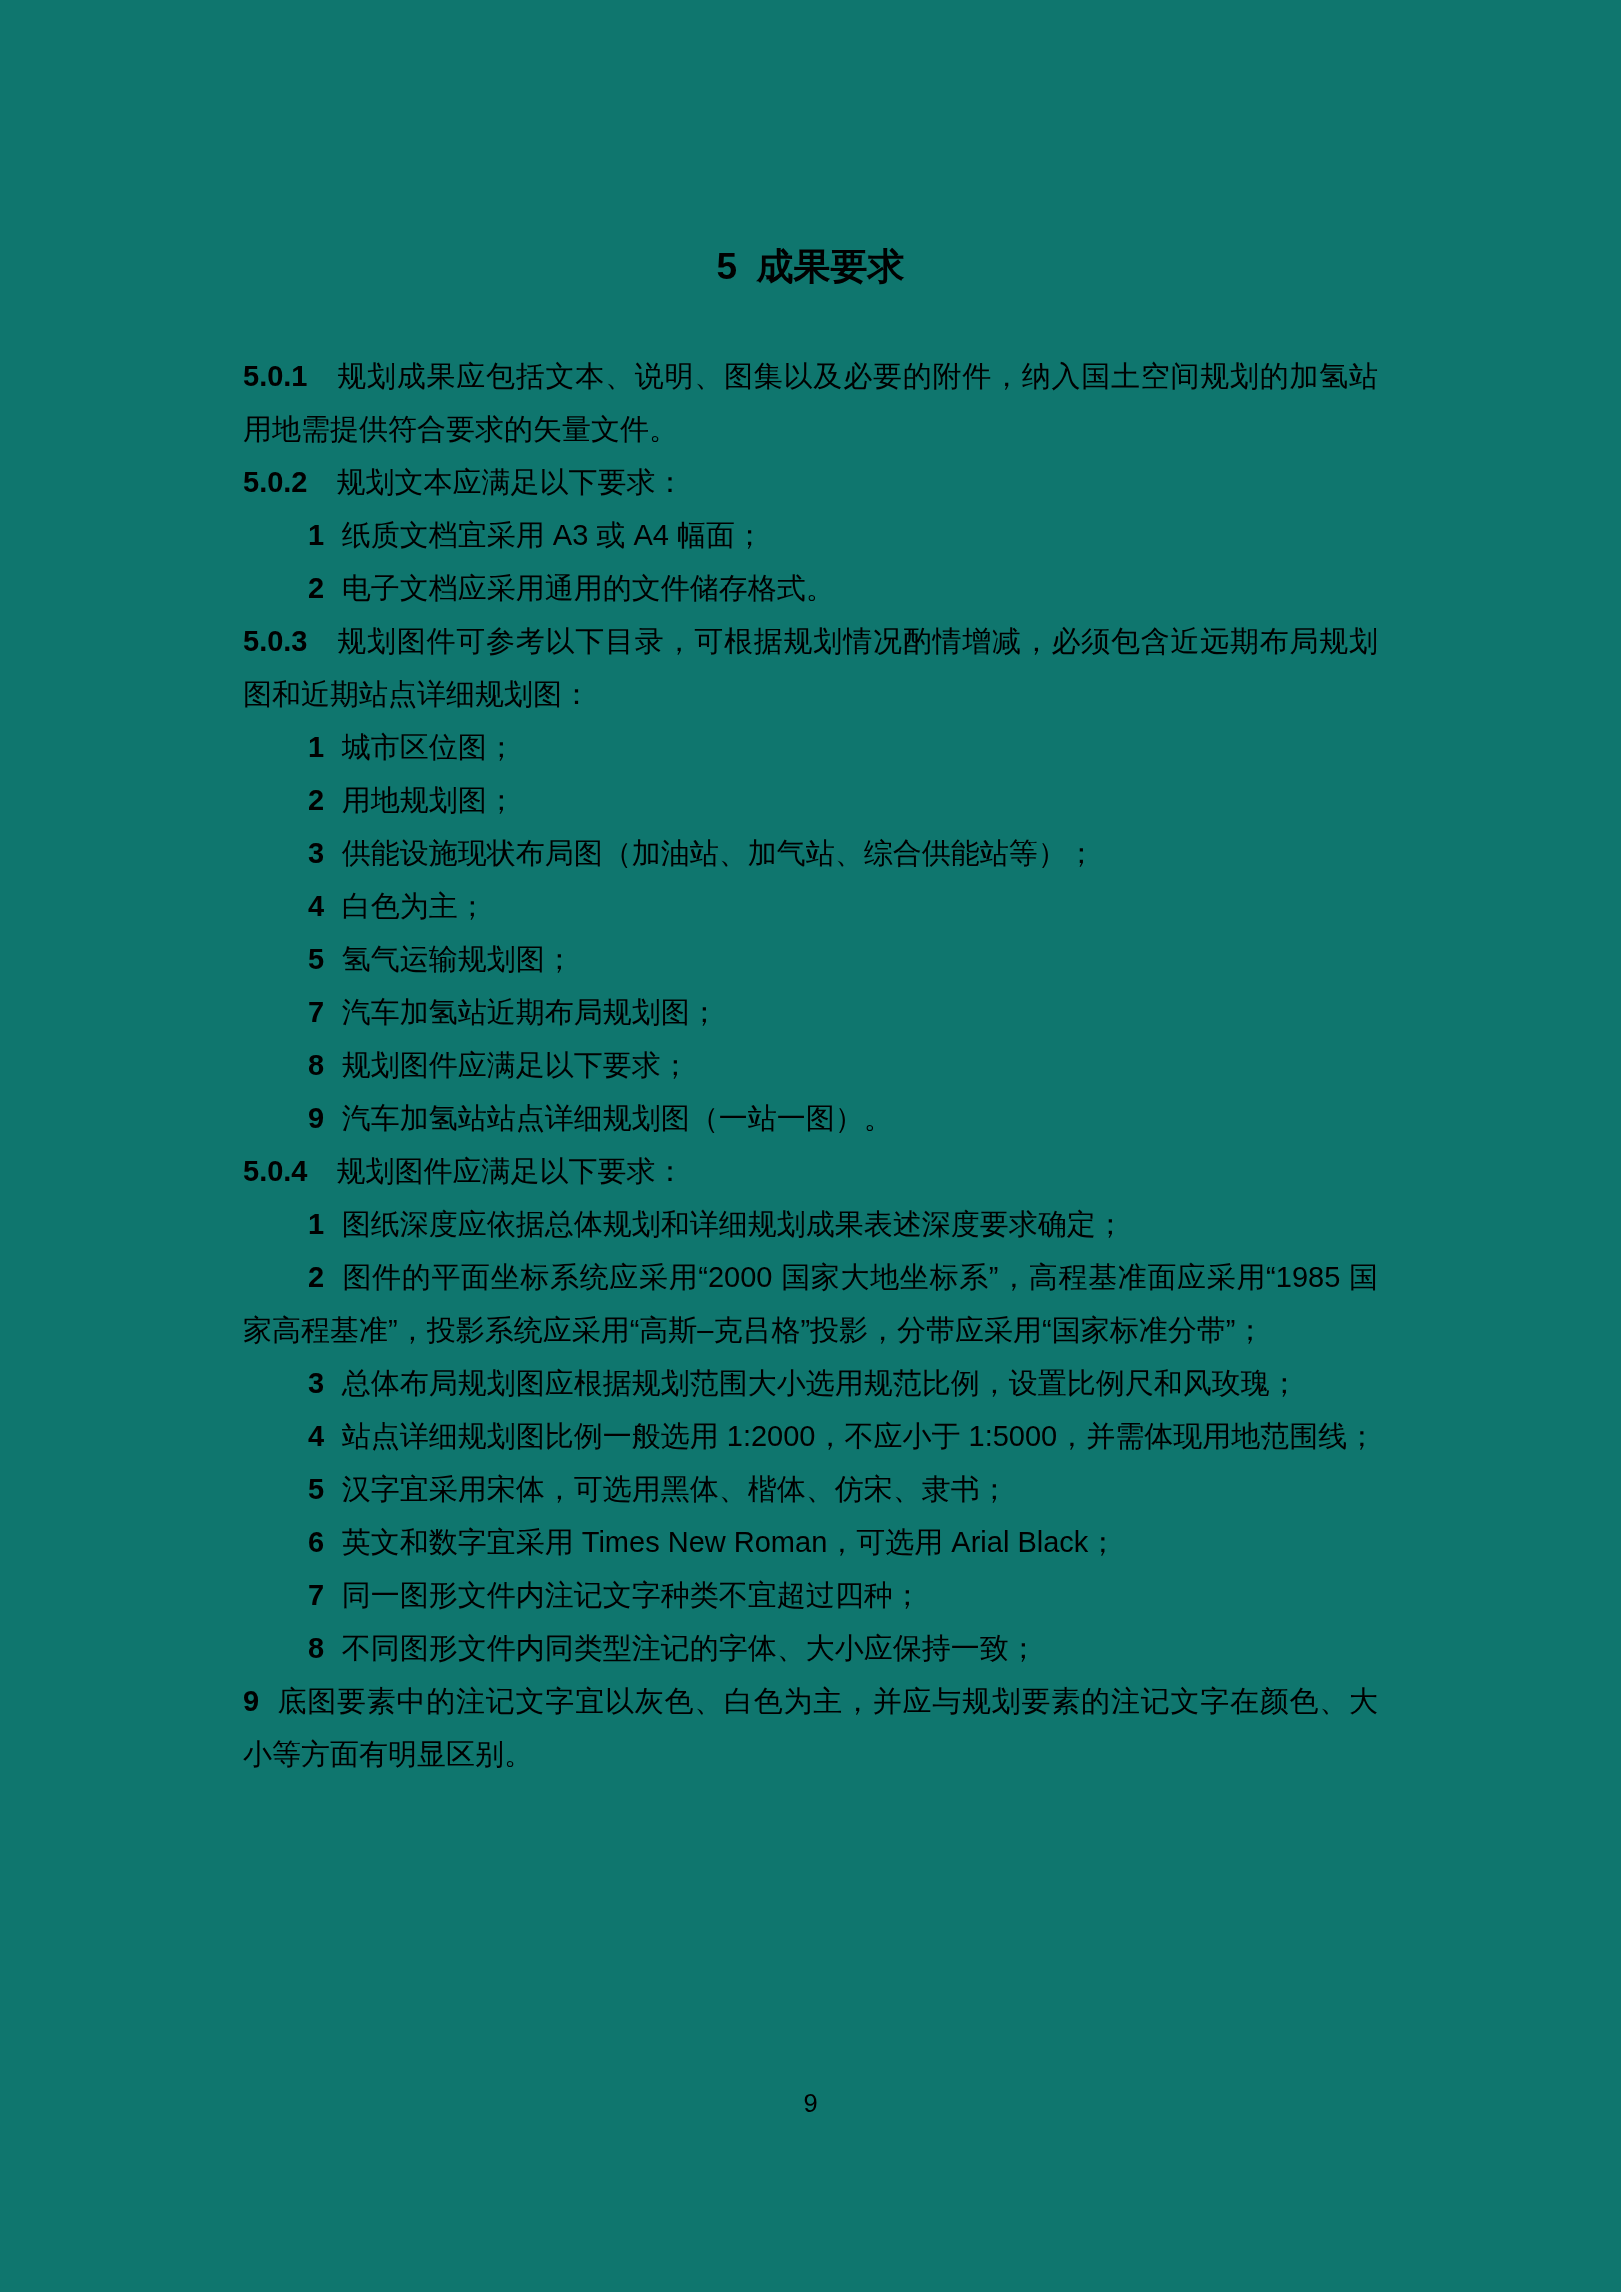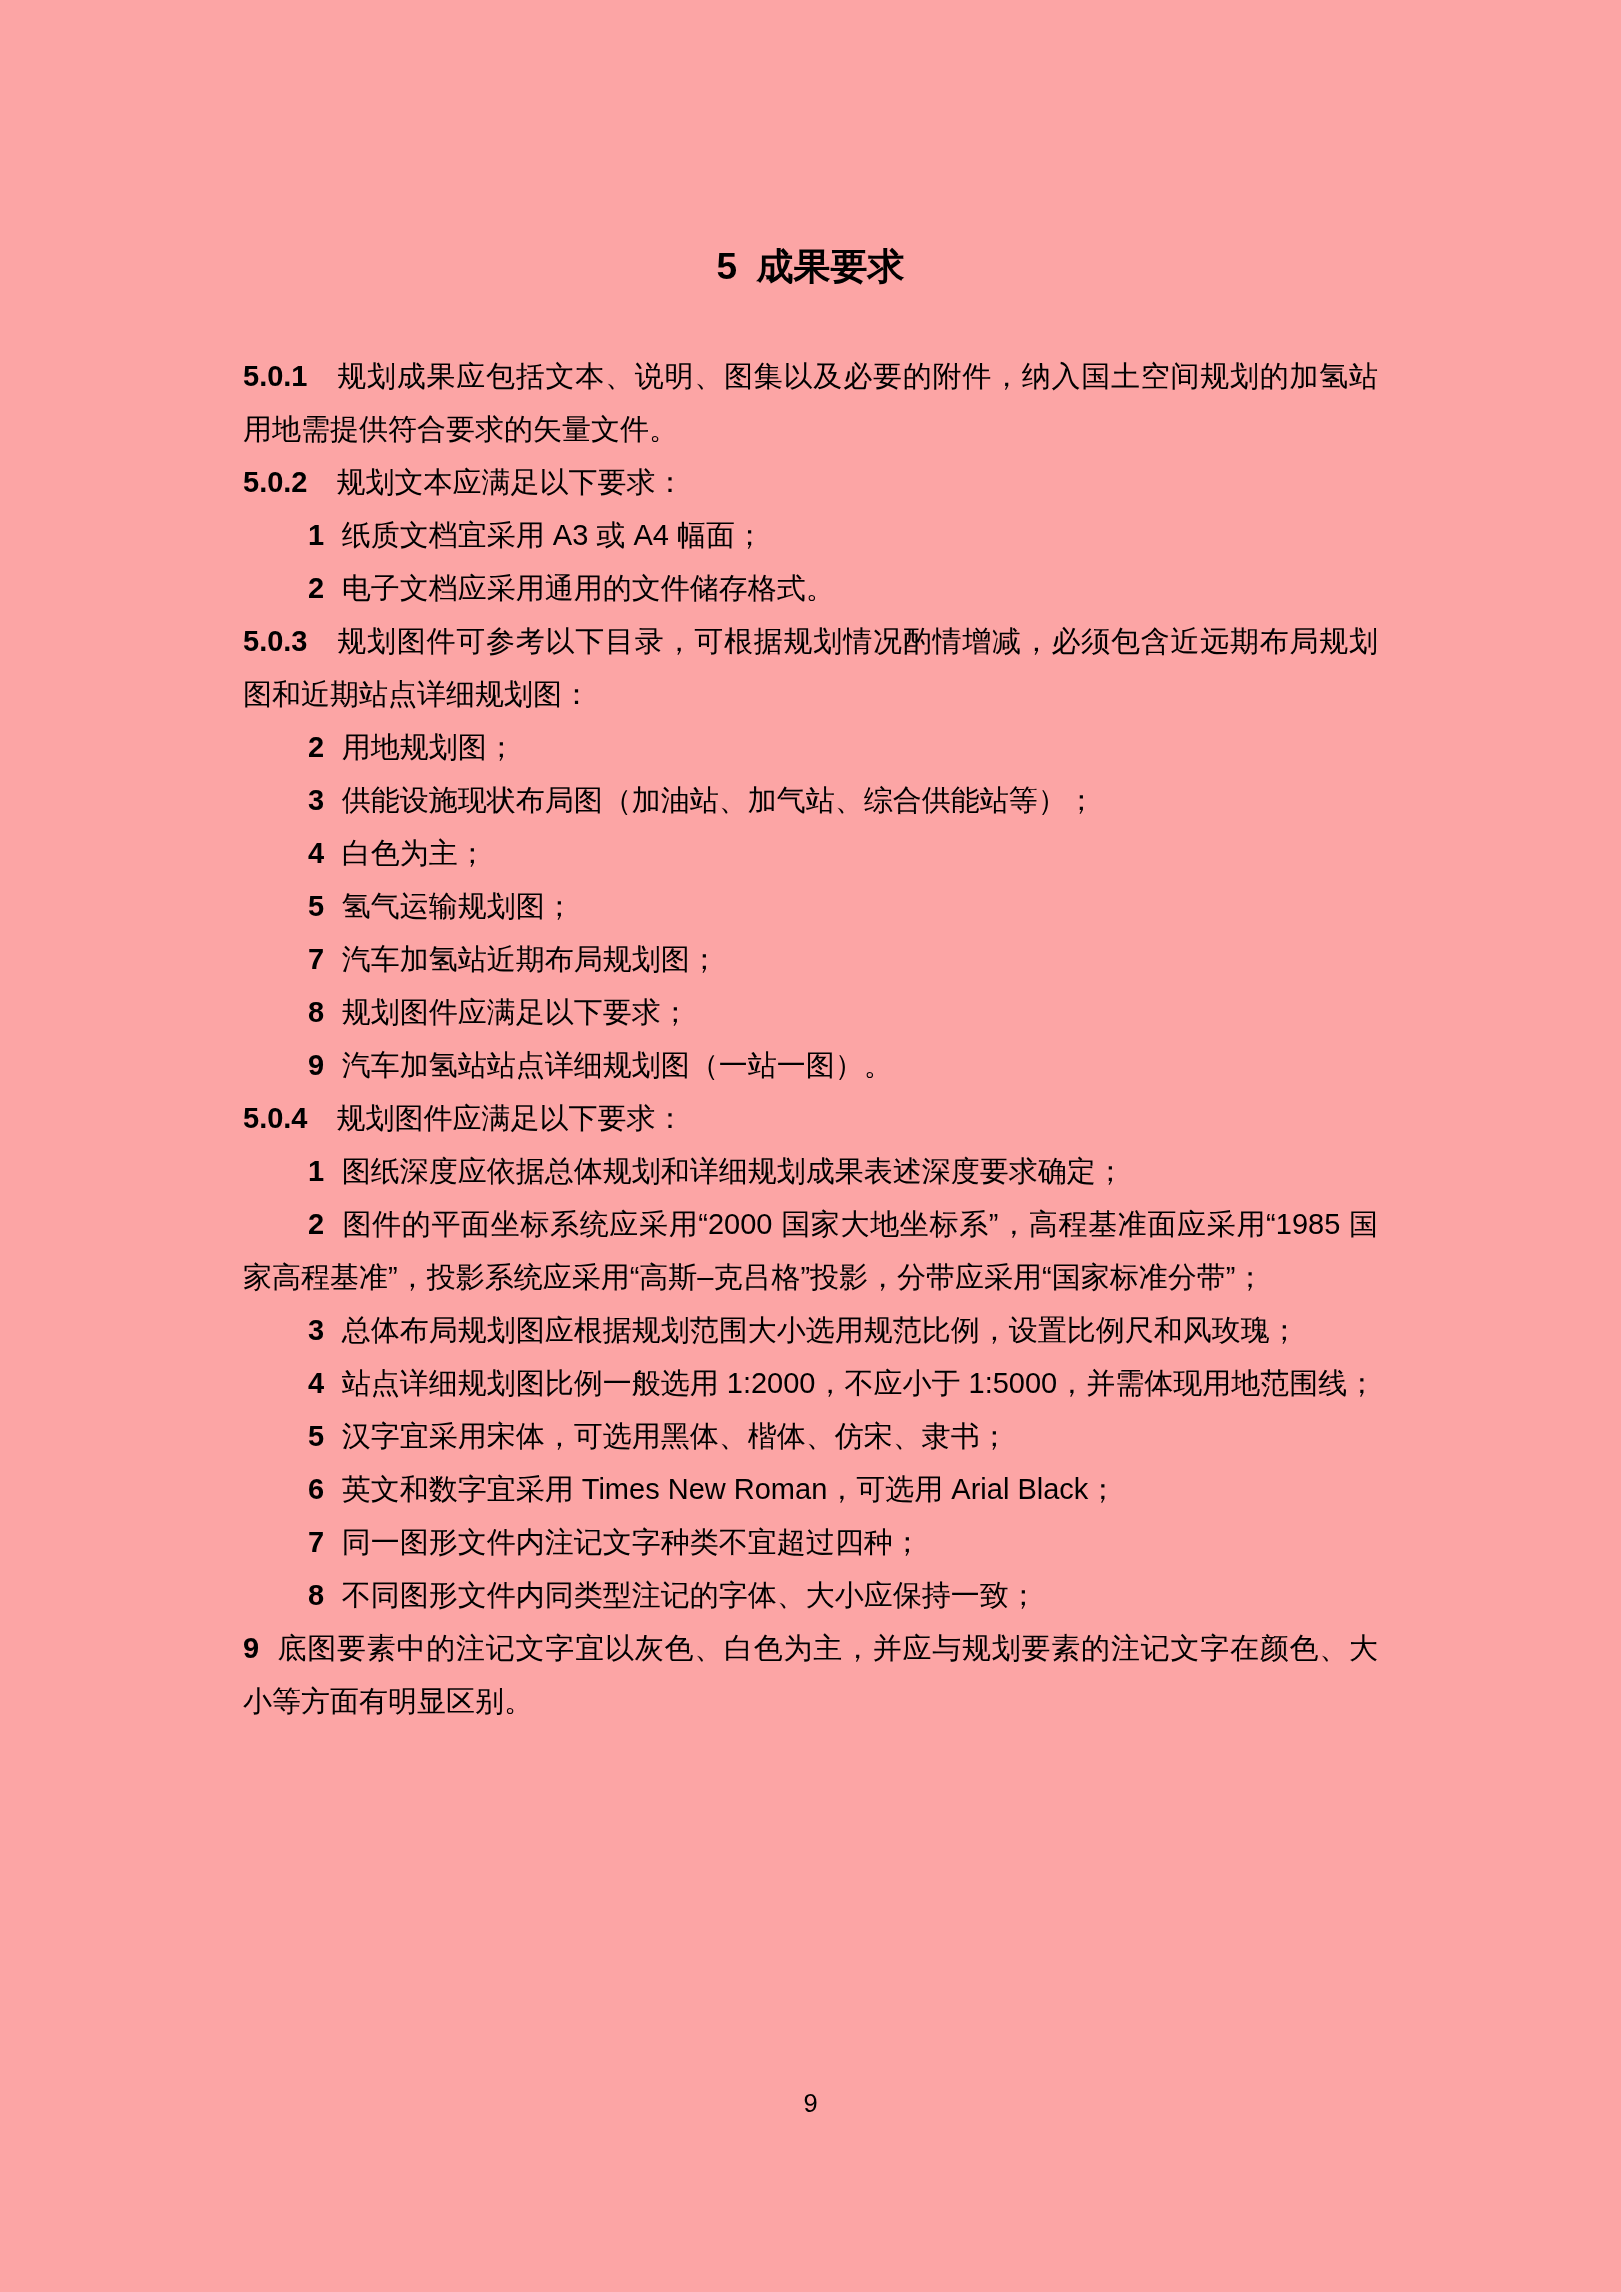--- a/index.html
+++ b/index.html
@@ -4,21 +4,21 @@
 <style>
   html, body {
     margin: 0;
     padding: 0;
     background: #ffffff;
   }
   .page {
     position: relative;
     width: 1621px;
     height: 2293px;
-    background: #fca5a5;
+    background: #0f766e;
     color: #000000;
     font-family: "Liberation Sans", "DejaVu Sans", sans-serif;
     overflow: hidden;
   }
   .content {
     position: absolute;
     left: 243px;
     width: 1135px;
     top: 0;
   }
@@ -70,20 +70,21 @@
 <div class="page">
   <div class="content">
     <h1 class="doc-title"><span class="title-num">5</span><span class="title-text">成果要求</span></h1>
 
     <div>
         <p class="para clause"><span class="clause-num">5.0.1</span><span>规划成果应包括文本、说明、图集以及必要的附件，纳入国土空间规划的加氢站用地需提供符合要求的矢量文件。</span></p>
         <p class="para clause"><span class="clause-num">5.0.2</span><span>规划文本应满足以下要求：</span></p>
         <p class="para item"><span class="item-num">1</span><span>纸质文档宜采用 A3 或 A4 幅面；</span></p>
         <p class="para item"><span class="item-num">2</span><span>电子文档应采用通用的文件储存格式。</span></p>
         <p class="para clause"><span class="clause-num">5.0.3</span><span>规划图件可参考以下目录，可根据规划情况酌情增减，必须包含近远期布局规划图和近期站点详细规划图：</span></p>
+        <p class="para item"><span class="item-num">1</span><span>城市区位图；</span></p>
         <p class="para item"><span class="item-num">2</span><span>用地规划图；</span></p>
         <p class="para item"><span class="item-num">3</span><span>供能设施现状布局图（加油站、加气站、综合供能站等）；</span></p>
         <p class="para item"><span class="item-num">4</span><span>白色为主；</span></p>
         <p class="para item"><span class="item-num">5</span><span>氢气运输规划图；</span></p>
         <p class="para item"><span class="item-num">7</span><span>汽车加氢站近期布局规划图；</span></p>
         <p class="para item"><span class="item-num">8</span><span>规划图件应满足以下要求；</span></p>
         <p class="para item"><span class="item-num">9</span><span>汽车加氢站站点详细规划图（一站一图）。</span></p>
         <p class="para clause"><span class="clause-num">5.0.4</span><span>规划图件应满足以下要求：</span></p>
         <p class="para item"><span class="item-num">1</span><span>图纸深度应依据总体规划和详细规划成果表述深度要求确定；</span></p>
         <p class="para item"><span class="item-num">2</span><span>图件的平面坐标系统应采用“2000 国家大地坐标系”，高程基准面应采用“1985 国家高程基准”，投影系统应采用“高斯–克吕格”投影，分带应采用“国家标准分带”；</span></p>

